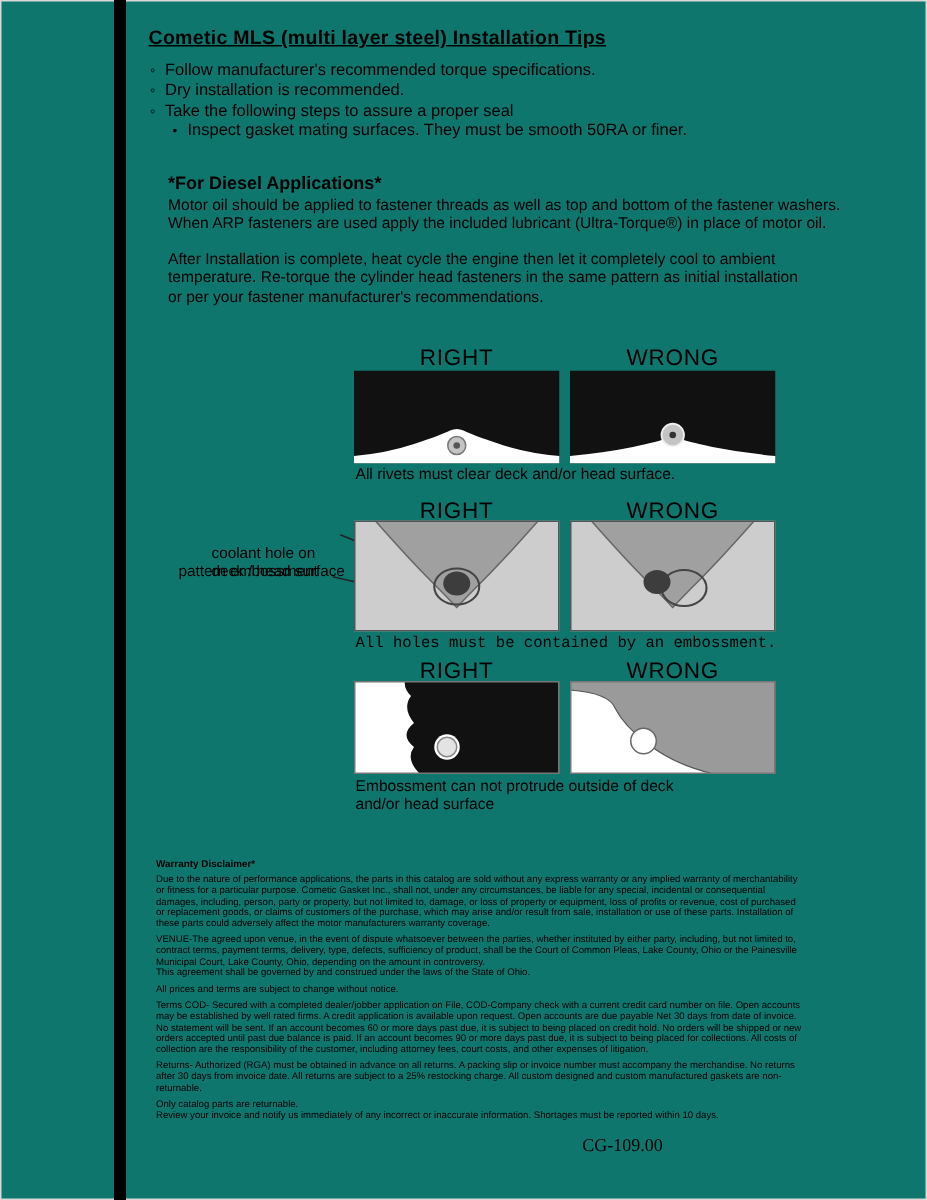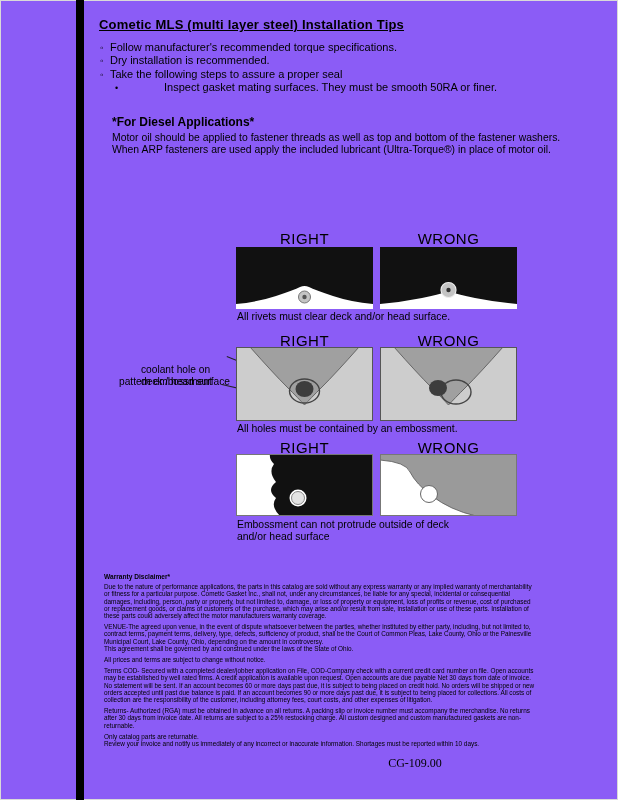--- a/index.html
+++ b/index.html
@@ -1,38 +1,38 @@
 <!DOCTYPE html>
 <html><head>
 <meta charset="utf-8">
 <style>
   html,body{margin:0;padding:0;background:#fff;}
   body{width:618px;height:800px;position:relative;font-family:"Liberation Sans",sans-serif;color:#000;}
-  .page{position:absolute;inset:0;background:#8b5cf6;box-shadow:inset 0 0 0 1px #d9d9d9;overflow:hidden;}
+  .page{position:absolute;inset:0;background:#0f766e;box-shadow:inset 0 0 0 1px #d9d9d9;overflow:hidden;}
   .spine{position:absolute;left:76px;top:0;width:8px;height:800px;background:#000;}
   .title{position:absolute;left:99px;top:17px;margin:0;font-size:13px;font-weight:bold;text-decoration:underline;letter-spacing:.2px;}
   .tips{position:absolute;left:100px;top:41px;font-size:11px;line-height:12.4px;}
   .tip{display:flex;}
   .tip .mk{width:10px;flex:0 0 10px;}
   .l1 .mk::before{content:"◦";font-size:10px;}
-  .l2{margin-left:15px;gap:39px;}
+  .l2{margin-left:15px;}
   .l2 .mk::before{content:"•";font-size:9px;}
   .bodytext{position:absolute;font-size:10.4px;line-height:12.4px;white-space:pre-line;}
   .diesel-h{position:absolute;left:112px;top:115px;font-size:12px;font-weight:bold;}
   .p1{left:112px;top:132px;}
   .p2{left:112px;top:168px;}
   .note{left:112px;top:208px;}
   .dg-h{position:absolute;width:137px;text-align:center;font-size:15px;letter-spacing:.5px;}
   .x-l{left:236px;} .x-r{left:380px;}
   .y-h1{top:230px;} .y-h2{top:332px;} .y-h3{top:439px;}
   .panel{position:absolute;width:137px;}
   .panel svg{display:block;}
   .y-p1{top:247px;} .y-p2{top:347px;} .y-p3{top:454px;}
   .caption{position:absolute;left:237px;font-size:10.4px;line-height:12.2px;white-space:pre-line;}
-  .y-c1{top:311px;} .y-c2{top:423px;} .y-c3{top:519px;}
+  .y-c1{top:311px;} .y-c2{top:423px;font-family:Liberation Mono, monospace;} .y-c3{top:519px;}
   .callout{position:absolute;font-size:10.2px;line-height:11.5px;white-space:pre-line;}
   .co1{left:141px;top:364px;}
   .co2{left:119px;top:376px;}
   .cline{position:absolute;height:1.2px;background:#222;transform-origin:0 0;}
   .cl1{left:227px;top:356px;width:78px;transform:rotate(22deg);}
   .cl2{left:222px;top:384px;width:74px;transform:rotate(13deg);}
   .warranty{position:absolute;left:104px;top:573px;width:431px;font-size:6.4px;line-height:7.2px;}
   .warranty p{margin:0 0 4px 0;white-space:pre-line;}
   .w-head{font-weight:bold;font-size:6.6px;margin-bottom:3px;}
   .footer{position:absolute;left:345px;top:756px;width:140px;text-align:center;font-size:12px;font-family:"Liberation Serif",serif;}
@@ -60,20 +60,23 @@
       </div>
     <div class="tip l2">
         <span class="mk"></span>
         <span>Inspect gasket mating surfaces.  They must be smooth 50RA or finer.</span>
       </div>
   </div>
 
   <div class="diesel-h">*For Diesel Applications*</div>
   <div class="bodytext p1">Motor oil should be applied to fastener threads as well as top and bottom of the fastener washers.
 When ARP fasteners are used apply the included lubricant (Ultra-Torque®) in place of motor oil.</div>
+  <div class="bodytext p2">After Installation is complete, heat cycle the engine then let it completely cool to ambient
+temperature. Re-torque the cylinder head fasteners in the same pattern as initial installation
+or per your fastener manufacturer's recommendations.</div>
 
   <div class="dg-h x-l y-h1">RIGHT</div>
   <div class="dg-h x-r y-h1">WRONG</div>
   <div class="panel x-l y-p1">
     <svg width="137" height="62" viewBox="0 0 137 62">
       <rect width="137" height="62" fill="#111"></rect>
       <path d="M0,62 L0,57 Q22,55 40,49 Q58,43 64,40 Q68.5,38 73,40 Q79,43 97,49 Q115,55 137,57 L137,62 Z" fill="#fff"></path>
       <circle cx="68.5" cy="50" r="8" fill="#fff"></circle>
       <circle cx="68.5" cy="50" r="6" fill="#c4c4c4" stroke="#777" stroke-width="1"></circle>
       <circle cx="68.5" cy="50" r="2.2" fill="#555"></circle>

